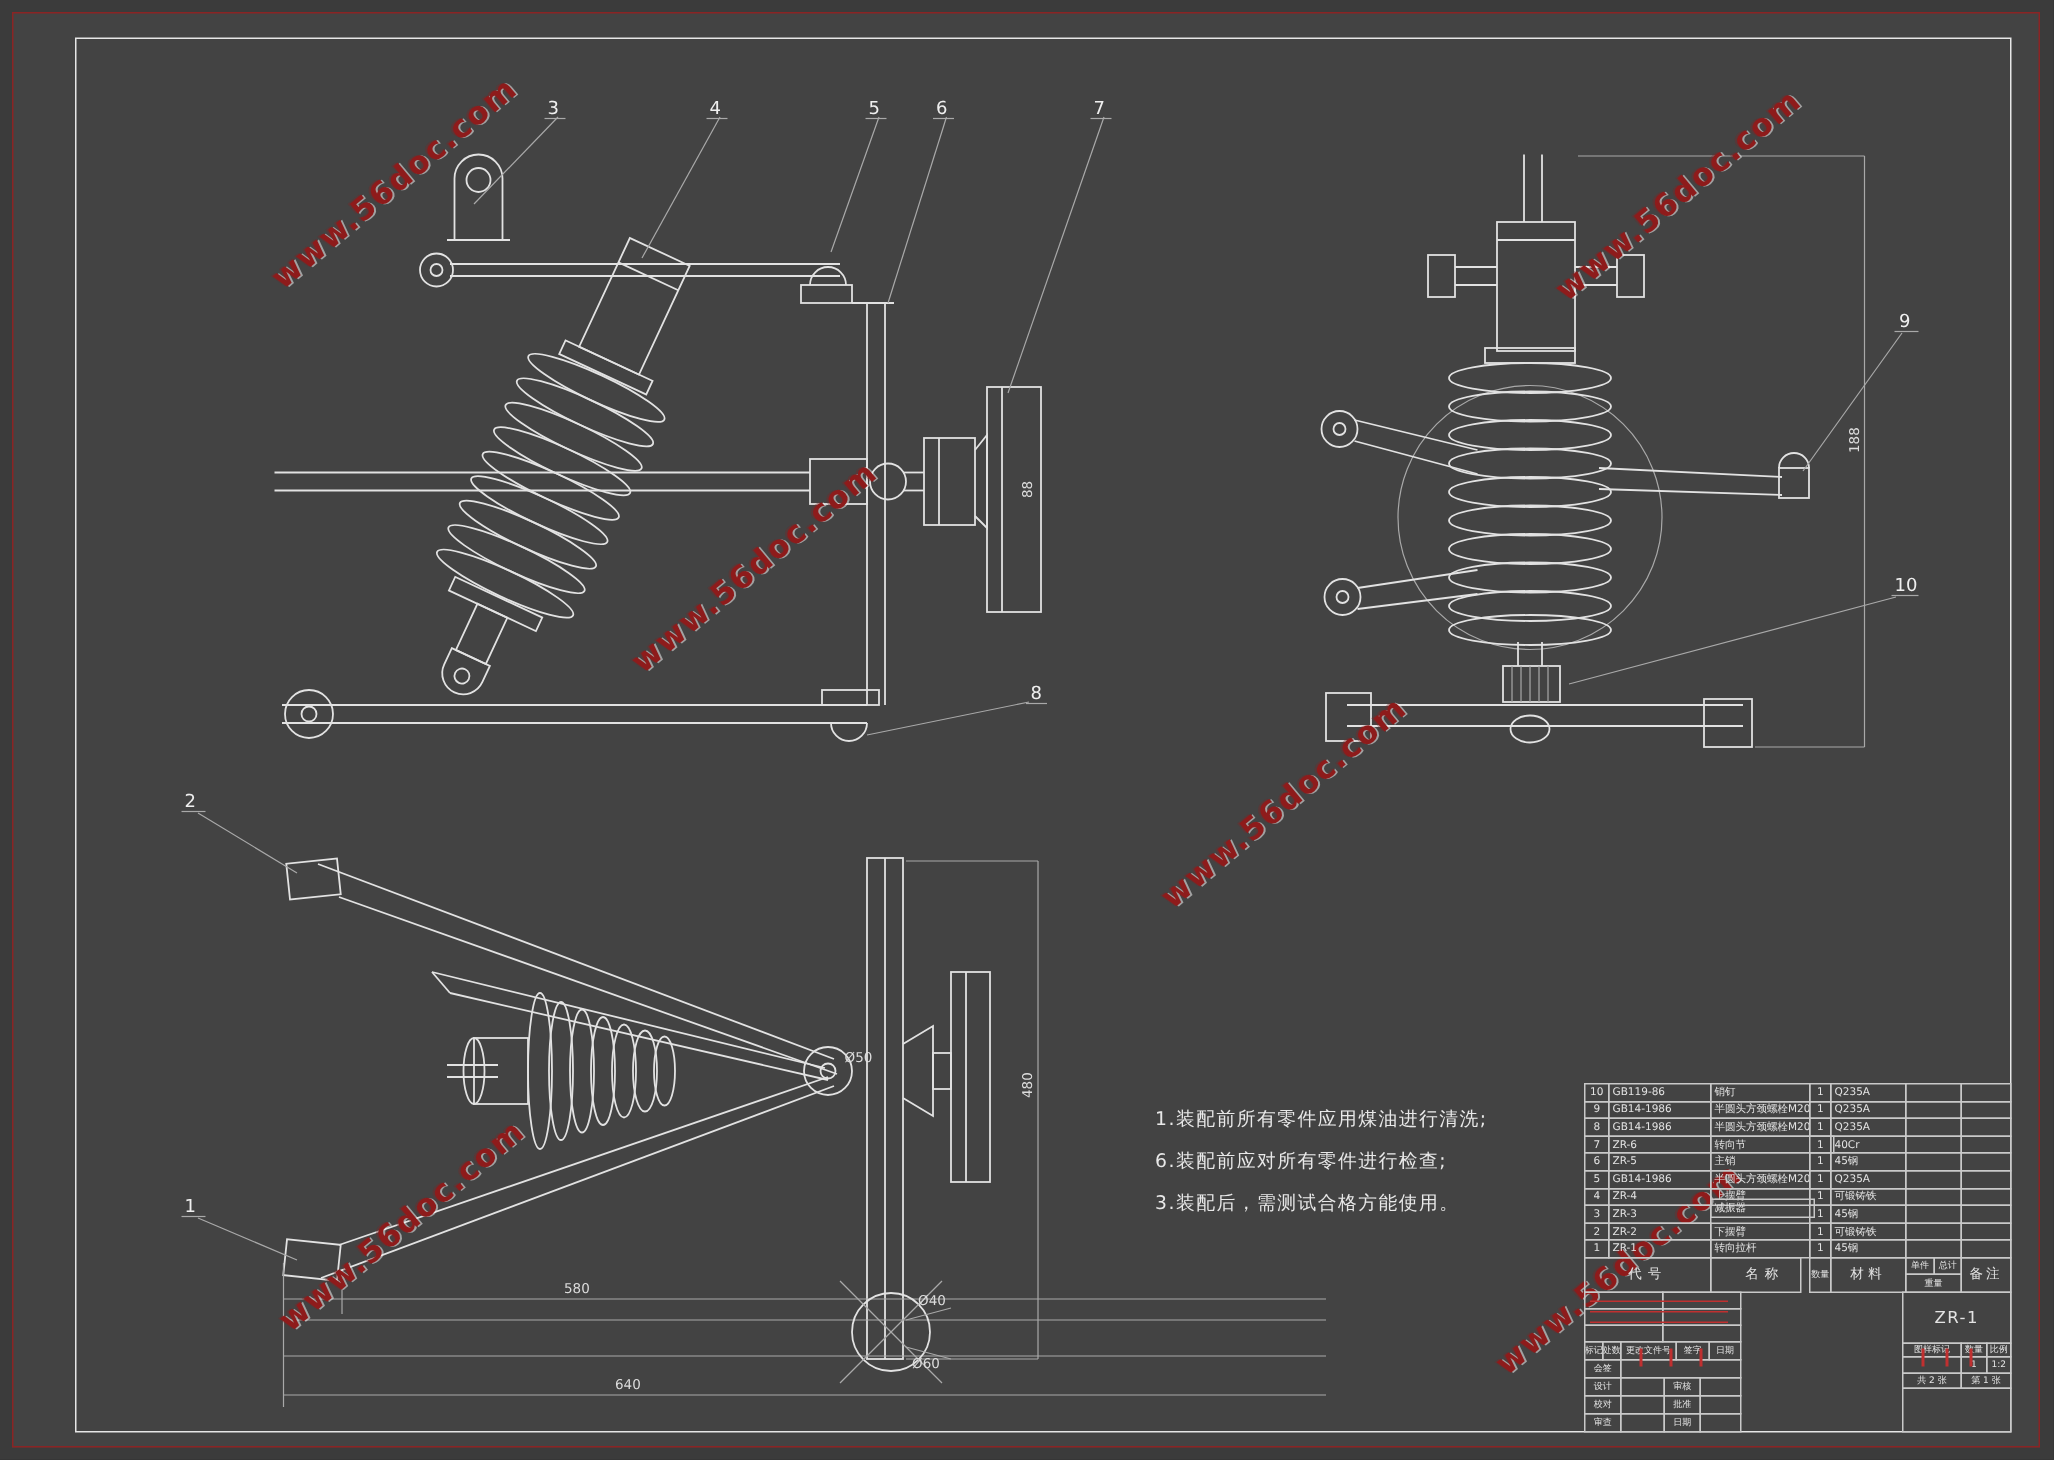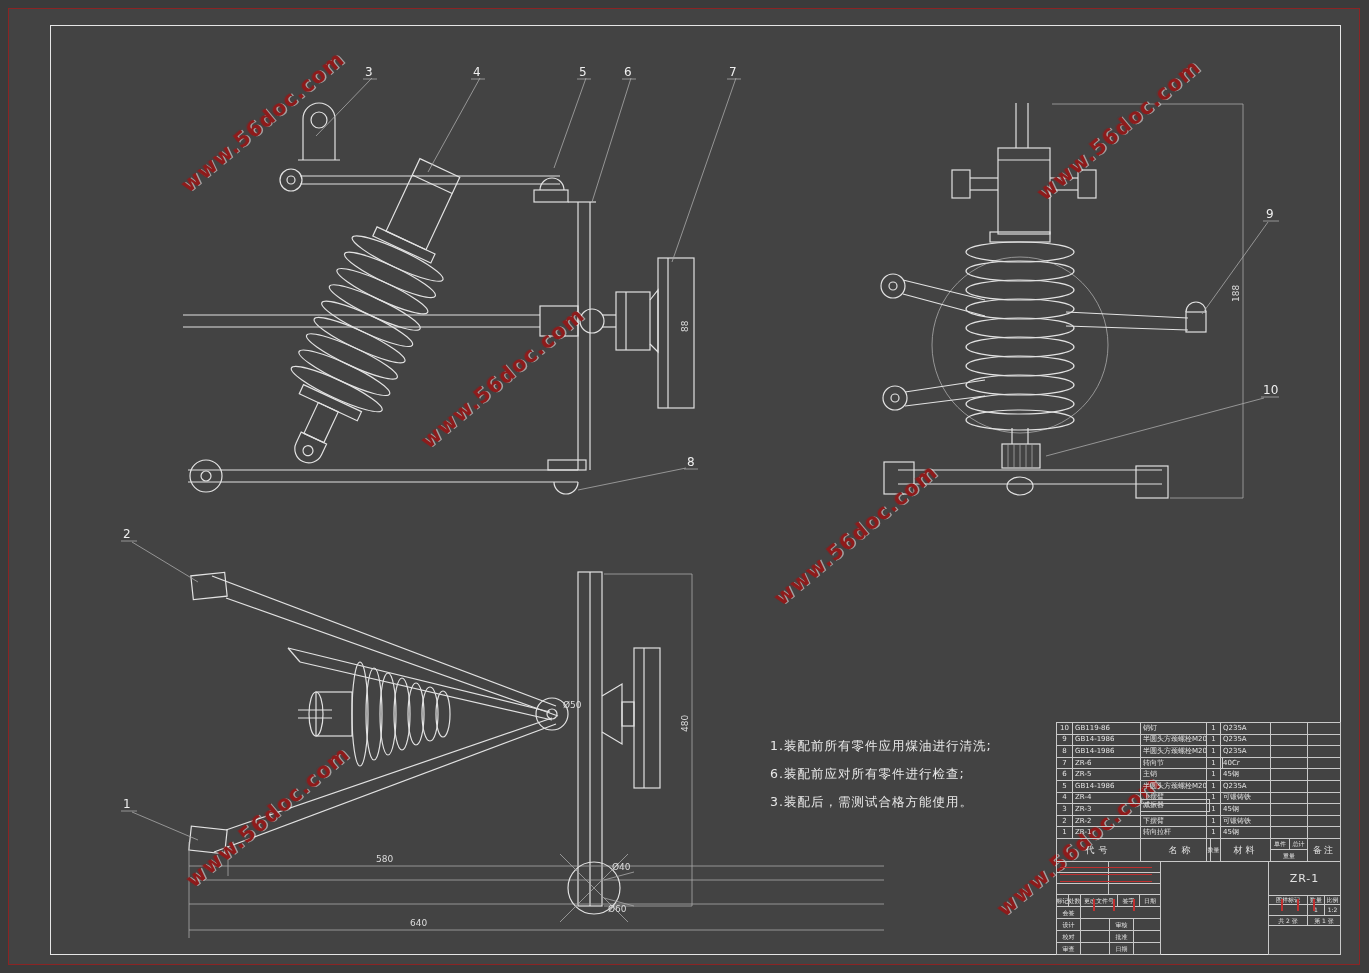--- a/index.html
+++ b/index.html
@@ -355,21 +355,21 @@
     <div class="cell left" style="left:16px;top:104.4px;width:69px;height:12.6px;">ZR-1</div>
     <div class="cell left" style="left:84px;top:104.4px;width:67px;height:12.6px;">转向拉杆</div>
     <div class="cell" style="left:150px;top:104.4px;width:15px;height:12.6px;">1</div>
     <div class="cell left" style="left:164px;top:104.4px;width:51px;height:12.6px;">45钢</div>
     <div class="cell" style="left:214px;top:104.4px;width:38px;height:12.6px;"></div>
     <div class="cell" style="left:251px;top:104.4px;width:34px;height:12.6px;"></div>
   </div>
 
   <div class="tbl" style="left:1056px;top:838px;width:285px;height:24px;">
     <div class="cell" style="left:0;top:0;width:85px;height:24px;font-size:9px;letter-spacing:4px;text-align:right;">代号</div>
-    <div class="cell" style="left:84px;top:0;width:71px;height:24px;font-size:9px;letter-spacing:4px;padding-left:12px;">名称</div>
+    <div class="cell" style="left:84px;top:0;width:61px;height:24px;font-size:9px;letter-spacing:4px;padding-left:12px;">名称</div>
     <div class="cell tiny" style="left:150px;top:0;width:15px;height:24px;">数量</div>
     <div class="cell" style="left:164px;top:0;width:51px;height:24px;font-size:9px;letter-spacing:3px;">材料</div>
     <div class="cell tiny" style="left:214px;top:0;width:20px;height:12px;">单件</div>
     <div class="cell tiny" style="left:233px;top:0;width:19px;height:12px;">总计</div>
     <div class="cell tiny" style="left:214px;top:11px;width:38px;height:13px;">重量</div>
     <div class="cell" style="left:251px;top:0;width:34px;height:24px;font-size:9px;letter-spacing:2px;">备注</div>
   </div>
 
   <div class="tbl" style="left:1056px;top:861px;width:285px;height:94px;">
 

